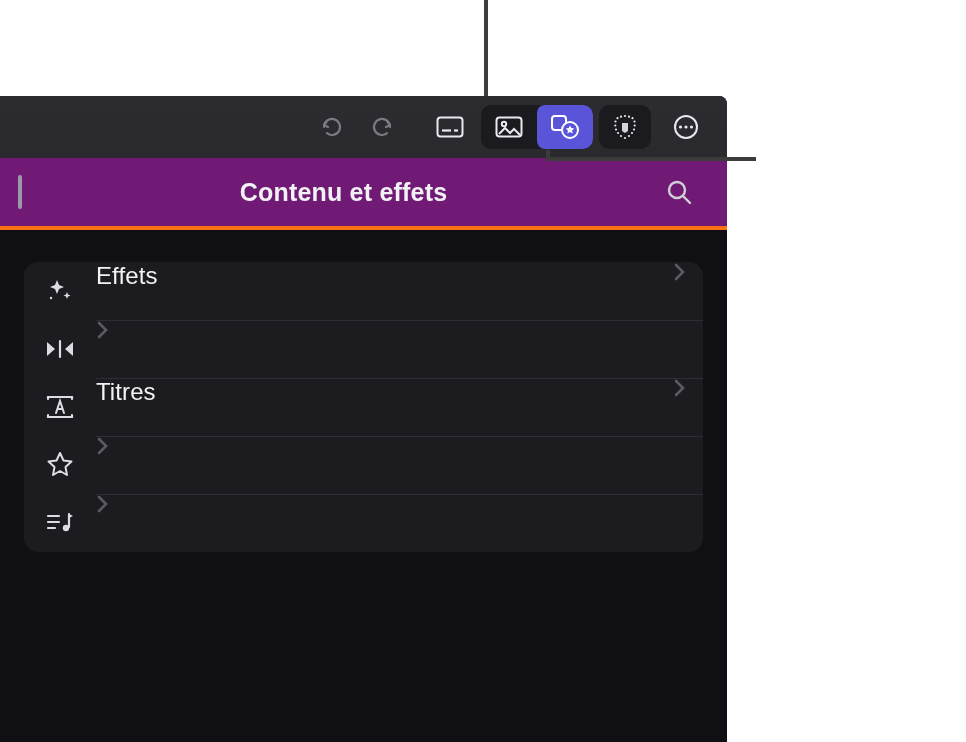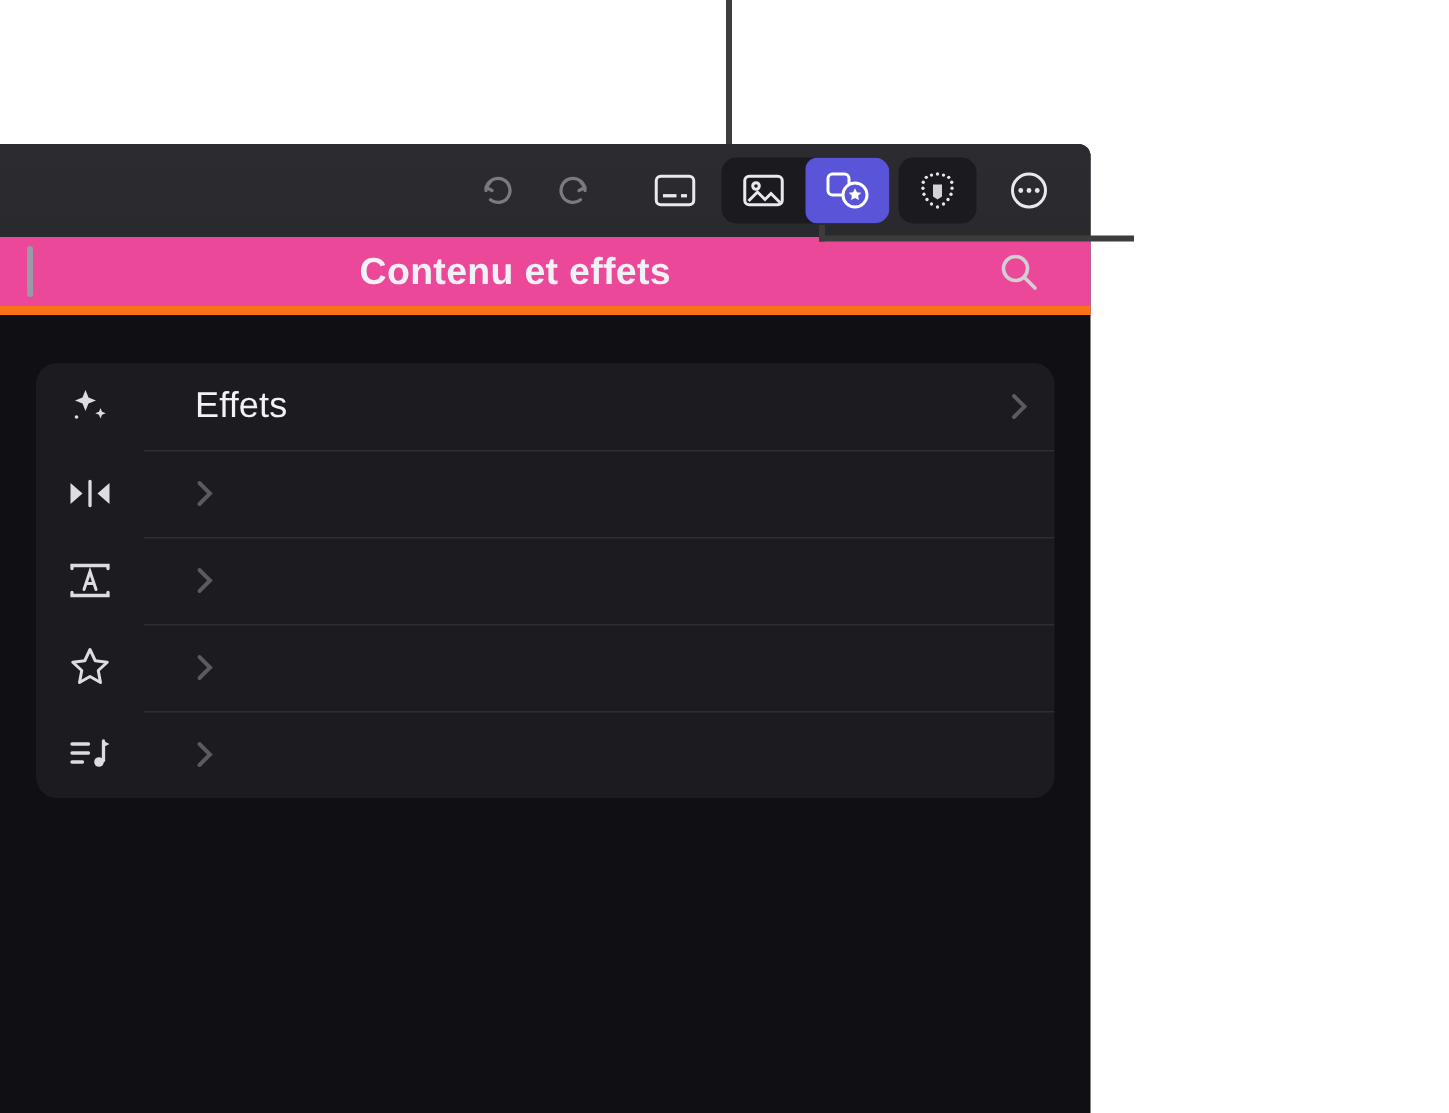--- a/index.html
+++ b/index.html
@@ -59,26 +59,26 @@
   }
   .tool-group .tool-btn {
     width: 56px;
     height: 44px;
     border-radius: 0;
   }
   .tool-group .tool-btn.selected {
     border-radius: 8px;
   }
   .header {
-    height: 52px;
+    height: 72px;
     display: flex;
     align-items: center;
     padding: 0 28px 0 18px;
-    background: #ec4899;
-    border-bottom: 6px solid #f97316;
+    background: #701a75;
+    border-bottom: 4px solid #f97316;
     position: relative;
   }
   .header-handle {
     width: 4px;
     height: 34px;
     background: #9a9aa4;
     border-radius: 2px;
     margin-right: 6px;
   }
   .header-title {
@@ -101,26 +101,24 @@
   .content {
     padding: 32px 24px;
   }
   .list {
     background: #1b1b20;
     border-radius: 14px;
     overflow: hidden;
   }
   .row {
     display: flex;
-    align-items: center;
     height: 58px;
     padding: 0 18px 0 14px;
     cursor: pointer;
     position: relative;
-    gap: 34px;
   }
   .row + .row::before {
     content: "";
     position: absolute;
     left: 72px;
     right: 0;
     top: 0;
     height: 1px;
     background: #2e2e34;
   }
@@ -300,20 +298,21 @@
         </div>
       </div>
 
       <div class="row">
         <div class="row-icon">
           <svg width="32" height="26" viewBox="0 0 32 26" fill="none" stroke="currentColor" stroke-width="2.2" stroke-linecap="round">
             <path d="M4 5v-2h24v2M4 21v2h24v-2"></path>
             <path d="M12 19l4-12 4 12M13.5 15h5" stroke-width="2"></path>
           </svg>
         </div>
+        <div class="row-label">Titres</div>
         <div class="chev">
           <svg width="12" height="20" viewBox="0 0 12 20" fill="none" stroke="currentColor" stroke-width="2.6" stroke-linecap="round">
               <path d="M3 3l7 7-7 7"></path>
             </svg>
         </div>
       </div>
 
       <div class="row">
         <div class="row-icon">
           <svg width="30" height="30" viewBox="0 0 30 30" fill="none" stroke="currentColor" stroke-width="2" stroke-linejoin="round">

